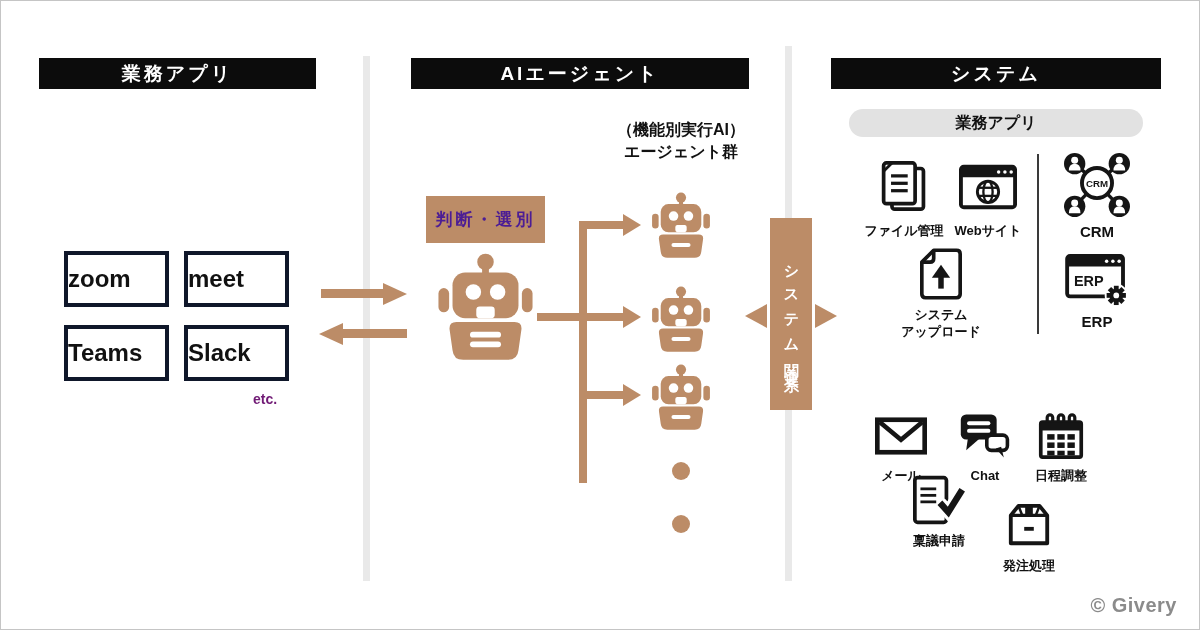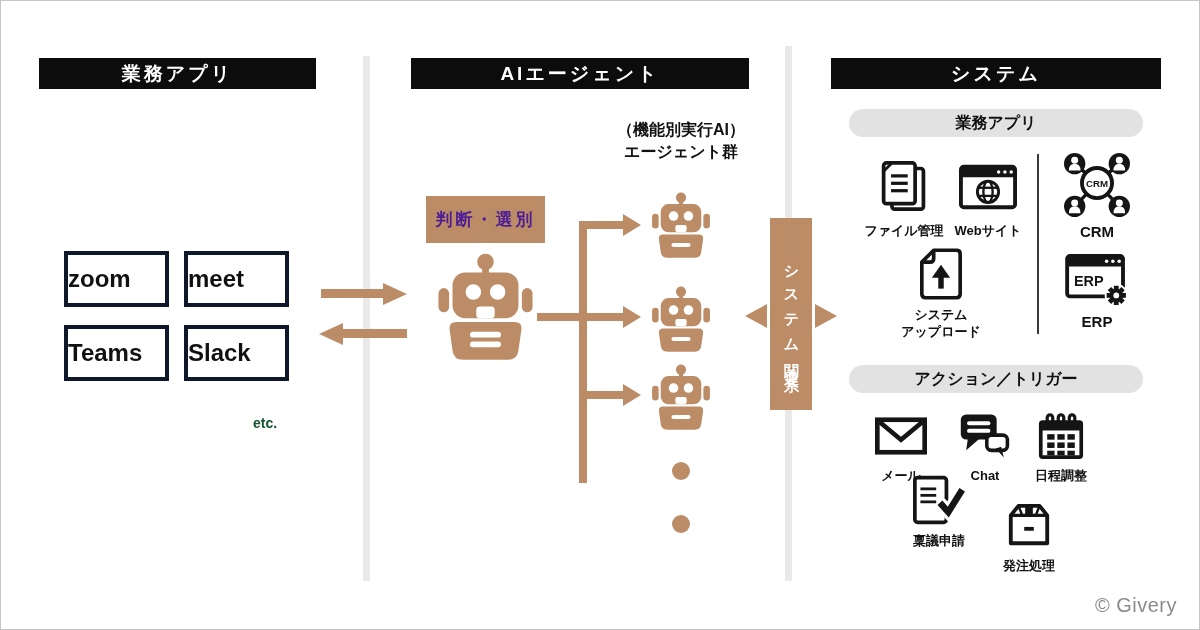--- a/index.html
+++ b/index.html
@@ -8,41 +8,41 @@
           border:1px solid #c5c5c5;box-sizing:border-box;overflow:hidden;padding-left:13px;}
   .abs{position:absolute;}
   
   .col-divider{background:#e9e9e9;}
   
   .col-header{background:#0c0c0c;color:#ffffff;font-weight:bold;font-size:19px;
               letter-spacing:3px;display:flex;align-items:center;justify-content:center;height:31px;}
   
   .app-box{border:4px solid #0f172a;background:#fff;display:flex;align-items:center;justify-content:flex-start;
            font-weight:bold;font-size:24px;color:#111;box-sizing:border-box;}
-  .etc{font-weight:bold;font-size:14px;color:#14532d;margin-top:24px;}
+  .etc{font-weight:bold;font-size:14px;color:#701a75;}
   
   .brown-fill{background:#bc8c67;}
   .judge-box{background:#bc8c67;color:#4c1d95;font-weight:bold;font-size:17px;letter-spacing:3px;
              display:flex;align-items:center;justify-content:center;}
   .tri{width:0;height:0;}
   .caption{font-weight:bold;font-size:16px;color:#111;text-align:center;line-height:24px;}
   .caption-sm{font-weight:bold;font-size:16px;color:#111;text-align:center;line-height:22px;}
   .bridge-bar{background:#bc8c67;color:#fff;display:flex;align-items:center;justify-content:center;}
   .bridge-text{writing-mode:vertical-rl;text-orientation:upright;font-weight:bold;font-size:15px;
                letter-spacing:7px;}
   .dot{width:18px;height:18px;border-radius:50%;background:#bc8c67;}
   
   .pill{background:#e2e2e2;border-radius:14px;display:flex;align-items:center;justify-content:center;
         font-weight:bold;font-size:16px;color:#111;height:28px;}
   .sys-item{display:flex;flex-direction:column;align-items:center;}
   .icon-box{display:flex;align-items:center;justify-content:center;}
   .sys-label{font-weight:bold;font-size:13px;color:#111;text-align:center;line-height:17px;margin-top:4px;}
   .sys-label-lg{font-size:15px;}
   .group-divider{background:#3a3a3a;width:2px;}
-  .copyright{color:#8b8b8b;font-size:20px;font-weight:400;letter-spacing:0.5px;}
+  .copyright{color:#8b8b8b;font-size:20px;font-weight:700;letter-spacing:0.5px;}
 </style>
 </head>
 <body>
 
 <svg width="0" height="0" style="position:absolute">
   <defs>
     <g id="robot-shape">
       <rect x="46.5" y="12" width="7" height="12" fill="#bc8c67"></rect>
       <circle cx="50" cy="11" r="8.5" fill="#bc8c67"></circle>
       <rect x="1.5" y="38" width="11" height="25" rx="5.5" fill="#bc8c67"></rect>
@@ -241,23 +241,20 @@
             <rect x="-2.5" y="-10" width="5" height="20" transform="rotate(135)"></rect>
             <circle r="7"></circle>
           </g>
           <circle cx="53" cy="43" r="3" fill="#fff"></circle>
         </g>
       </svg>
     </div>
     <div class="sys-label sys-label-lg">ERP</div>
   </div>
 
-  <div class="abs pill" style="left:848px;top:364px;width:294px;">
-    <span>アクション／トリガー</span>
-  </div>
 
   <div class="abs sys-item" style="left:858px;top:408px;width:84px;">
     <div class="icon-box" style="height:54px;">
       <svg width="52" height="40" viewBox="0 0 56 40">
         <rect x="2.5" y="2.5" width="51" height="35" fill="#fff" stroke="#151515" stroke-width="5"></rect>
         <polyline points="5,5 28,24 51,5" fill="none" stroke="#151515" stroke-width="5"></polyline>
       </svg>
     </div>
     <div class="sys-label">メール</div>
   </div>

